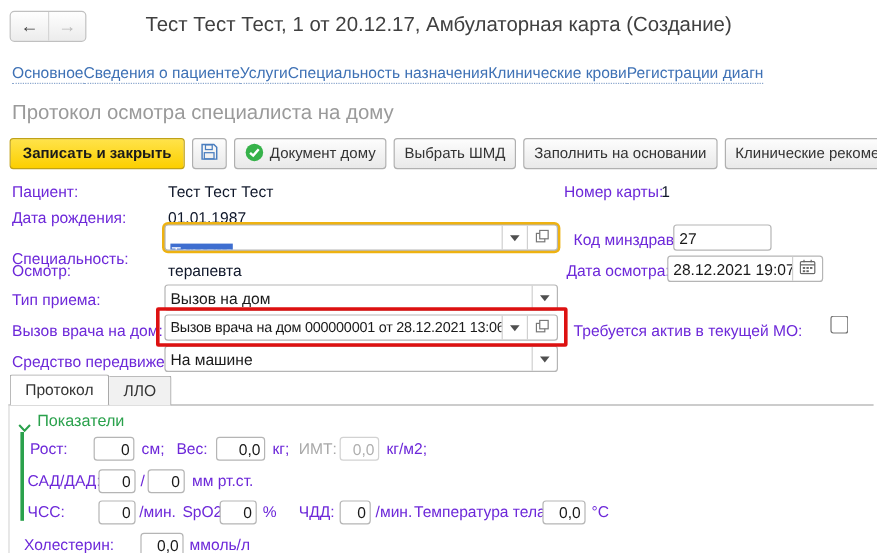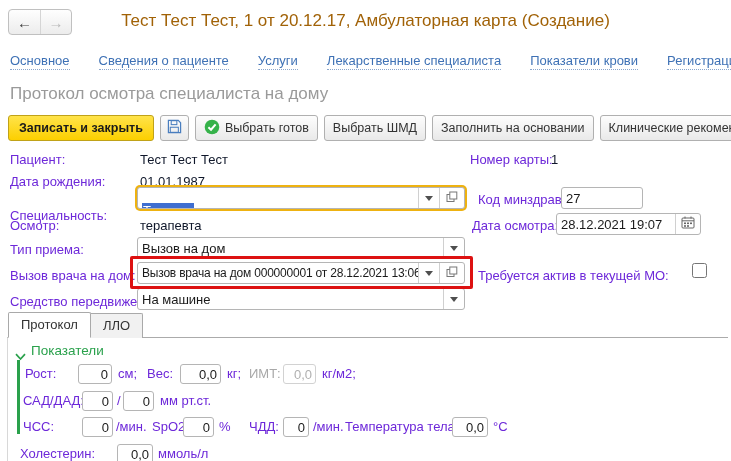--- a/index.html
+++ b/index.html
@@ -15,23 +15,23 @@
 
   .nav-btns { position:absolute; left:8px; top:9px; display:flex;
     border:1px solid #c0c0c0; border-radius:4px;
     background:linear-gradient(#fefefe,#ececec); overflow:hidden; }
   .nav-btn { width:31px; height:24px; display:flex; align-items:center; justify-content:center;
     border:none; background:transparent; font-size:15px; color:#3c3c3c; cursor:pointer; padding:0;
     font-family:inherit; }
   .nav-btn.disabled { border-left:1px solid #d5d5d5; color:#b9b9b9; }
 
   .window-title { position:absolute; left:0; right:0; top:11px; text-align:center;
-    font-size:17px; color:#a16207; white-space:nowrap; }
-
-  .nav-links { position:absolute; left:10px; top:53px; right:0; display:flex; gap:29px;
+    font-size:17px; color:#404040; white-space:nowrap; }
+
+  .nav-links { position:absolute; left:10px; top:53px; right:0; display:flex; 
     white-space:nowrap; overflow:hidden; }
   .nav-link { color:#3e71b5; font-size:13px; text-decoration:none;
     border-bottom:1px dotted #8aa6cd; padding-bottom:1px; cursor:pointer; flex:0 0 auto; }
 
   .page-header { position:absolute; left:10px; top:84px; font-size:17px; color:#9a9a9a; }
 
   .toolbar { position:absolute; left:8px; top:115px; display:flex; gap:6px; }
   .btn { display:inline-flex; align-items:center; gap:5px; height:26px; padding:0 8px;
     border:1px solid #b0b0b0; border-radius:3px;
     background:linear-gradient(#fdfdfd,#e9e9e9);
@@ -89,42 +89,42 @@
   <button class="nav-btn disabled">
       <span>→</span>
     </button>
 </div>
 <div class="window-title">Тест Тест Тест, 1 от 20.12.17, Амбулаторная карта (Создание)</div>
 
 <div class="nav-links">
   <a class="nav-link">Основное</a>
   <a class="nav-link">Сведения о пациенте</a>
   <a class="nav-link">Услуги</a>
-  <a class="nav-link">Лекарственные специалиста</a>
-  <a class="nav-link">Показатели крови</a>
+  <a class="nav-link">Специальность назначения</a>
+  <a class="nav-link">Клинические крови</a>
   <a class="nav-link">Регистрации диагн</a>
 </div>
 
 <div class="page-header">Протокол осмотра специалиста на дому</div>
 
 <div class="toolbar">
   <button class="btn primary">Записать и закрыть</button>
   <button class="btn icononly">
     <span><svg width="15" height="15" viewBox="0 0 16 16">
           <path d="M1.5 1.5 h10.5 l2.5 2.5 v10.5 h-13 z" fill="none" stroke="#4a7ebf" stroke-width="1.3"></path>
           <rect x="4.5" y="1.8" width="6" height="4.2" fill="none" stroke="#4a7ebf" stroke-width="1.1"></rect>
           <rect x="3.5" y="8.8" width="8.6" height="5.4" fill="none" stroke="#4a7ebf" stroke-width="1.1"></rect>
         </svg></span>
   </button>
   <button class="btn">
     <span><svg width="16" height="16" viewBox="0 0 16 16">
           <circle cx="8" cy="8" r="7.3" fill="#36b24a"></circle>
           <path d="M4.4 8.3 L7 10.7 L11.6 5.3" stroke="#fff" stroke-width="2" fill="none"></path>
         </svg></span>
-    <span>Выбрать готов</span>
+    <span>Документ дому</span>
   </button>
   <button class="btn">Выбрать ШМД</button>
   <button class="btn">Заполнить на основании</button>
   <button class="btn">Клинические рекомендации</button>
 </div>
 
 <span class="lbl" style="left:10px;top:150px">Пациент:</span>
 <span class="val" style="left:140px;top:150px">Тест Тест Тест</span>
 <span class="lbl" style="left:470px;top:150px">Номер карты:</span>
 <span class="val" style="left:551px;top:150px">1</span>
@@ -146,21 +146,21 @@
           <rect x="3.8" y="1" width="7" height="7" fill="#fff" stroke="#777"></rect>
         </svg></span>
     </button>
 </div>
 <span class="lbl" style="left:478px;top:190px">Код минздрава:</span>
 <input class="fld" style="left: 561px; top: 187px; width: 82px;" value="27">
 
 <span class="lbl" style="left:10px;top:216px">Осмотр:</span>
 <span class="val" style="left:140px;top:216px">терапевта</span>
 <span class="lbl" style="left:472px;top:216px">Дата осмотра:</span>
-<div class="combo" style="left:556px;top:213px;width:145px">
+<div class="combo" style="left:556px;top:213px;width:130px">
   <div class="combo-text">28.12.2021 19:07</div>
   <button class="combo-btn open">
       <span><svg width="14" height="13" viewBox="0 0 14 13">
           <rect x="1" y="2" width="12" height="10" rx="1" fill="none" stroke="#666"></rect>
           <line x1="1" y1="4.8" x2="13" y2="4.8" stroke="#666"></line>
           <line x1="4" y1="0.5" x2="4" y2="2.5" stroke="#666"></line>
           <line x1="10" y1="0.5" x2="10" y2="2.5" stroke="#666"></line>
           <rect x="3" y="6.5" width="2" height="1.6" fill="#666"></rect>
           <rect x="6" y="6.5" width="2" height="1.6" fill="#666"></rect>
           <rect x="9" y="6.5" width="2" height="1.6" fill="#666"></rect>

